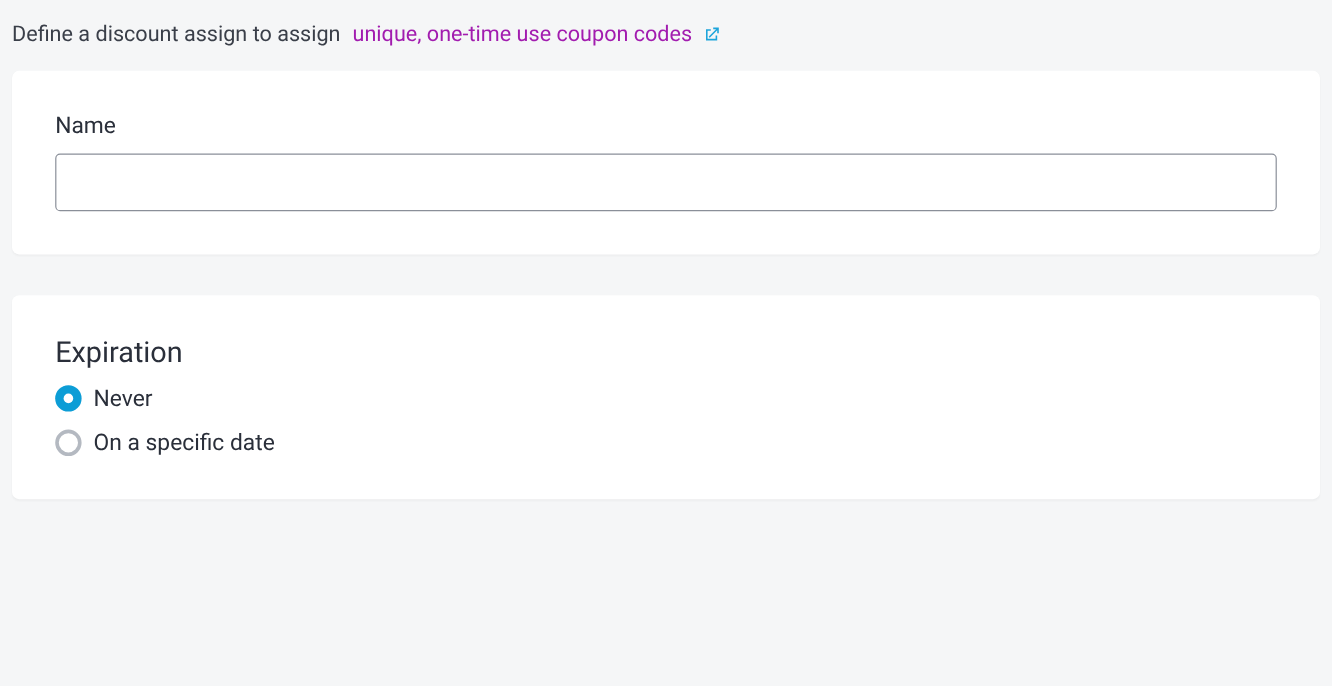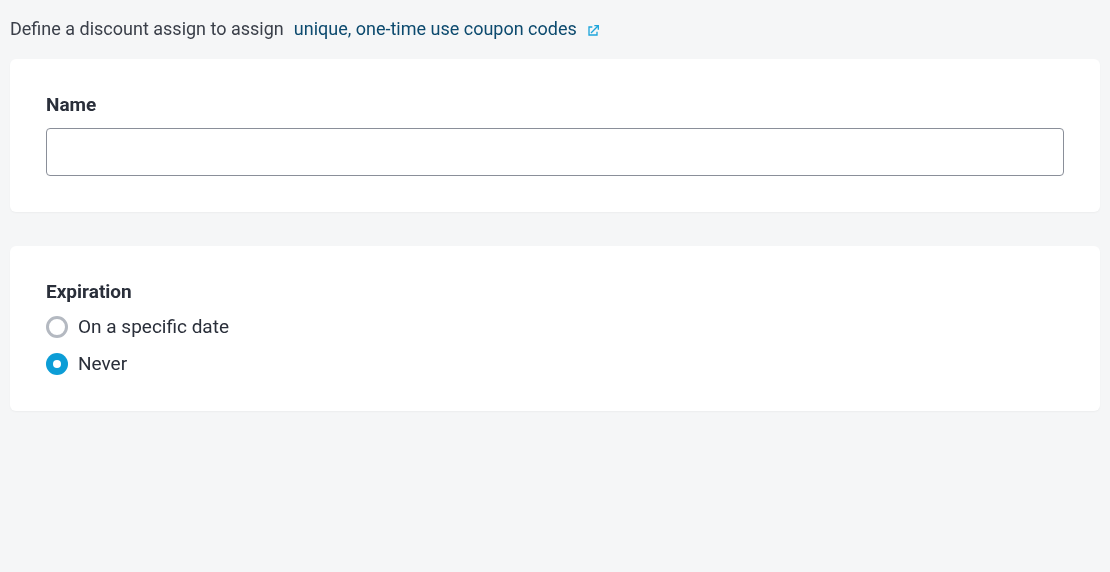--- a/index.html
+++ b/index.html
@@ -18,24 +18,24 @@
     .intro-text {
       font-size: 18px;
       color: #3a3f49;
       padding: 8px 0 20px 0;
       display: flex;
       align-items: center;
       flex-wrap: wrap;
       gap: 4px;
     }
     .intro-link {
-      color: #0c4a6e;
+      color: #a21caf;
       text-decoration: none;
       display: inline-flex;
-      align-items: flex-end;
+      align-items: center;
       gap: 8px;
       cursor: pointer;
       padding: 0 6px;
     }
     .external-icon {
       width: 16px;
       height: 16px;
       flex-shrink: 0;
       fill: #1ea5db;
     }
@@ -50,21 +50,21 @@
       margin-bottom: 12px;
     }
     .card h2 {
       font-size: 28px;
       font-weight: 600;
       color: #2a2f3a;
       margin-bottom: 28px;
     }
     .field-label {
       font-size: 19px;
-      font-weight: 700;
+      font-weight: 400;
       color: #2a2f3a;
       margin-bottom: 12px;
       display: block;
     }
     .text-input {
       width: 100%;
       height: 48px;
       border: 1px solid #8a8f99;
       border-radius: 4px;
       padding: 0 12px;
@@ -108,22 +108,22 @@
     .radio-circle.unselected {
       border: 3px solid #b4b9c1;
       background: #fff;
     }
     .radio-label {
       font-size: 19px;
       color: #2a2f3a;
       font-weight: 400;
     }
     .group-label {
-      font-size: 19px;
-      font-weight: 700;
+      font-size: 24px;
+      font-weight: 400;
       color: #2a2f3a;
       margin-bottom: 12px;
       display: block;
     }
   </style>
 </head>
 <body>
 
 <div class="intro-text">
   <span>Define a discount assign to assign</span>
@@ -137,21 +137,21 @@
 
 <div class="card">
   <label class="field-label">Name</label>
   <input type="text" class="text-input" value="" style="">
 </div>
 
 <div class="card">
   <label class="group-label">Expiration</label>
   <div class="radio-group">
     <div class="radio-option">
+      <span class="radio-circle selected"></span>
+      <span class="radio-label">Never</span>
+    </div>
+    <div class="radio-option">
       <span class="radio-circle unselected"></span>
       <span class="radio-label">On a specific date</span>
-    </div>
-    <div class="radio-option">
-      <span class="radio-circle selected"></span>
-      <span class="radio-label">Never</span>
     </div>
   </div>
 </div>
 
 </body></html>

